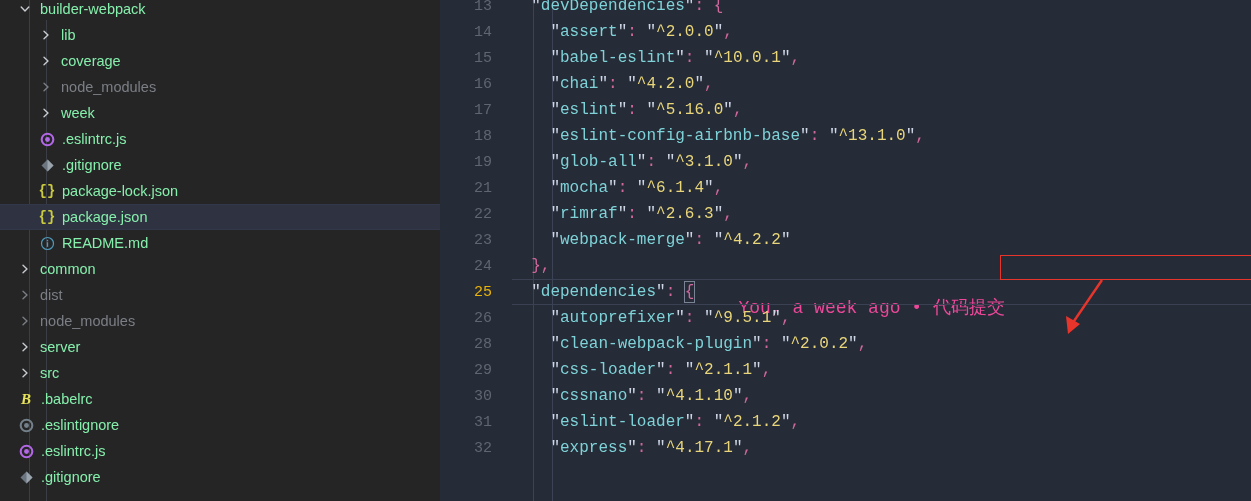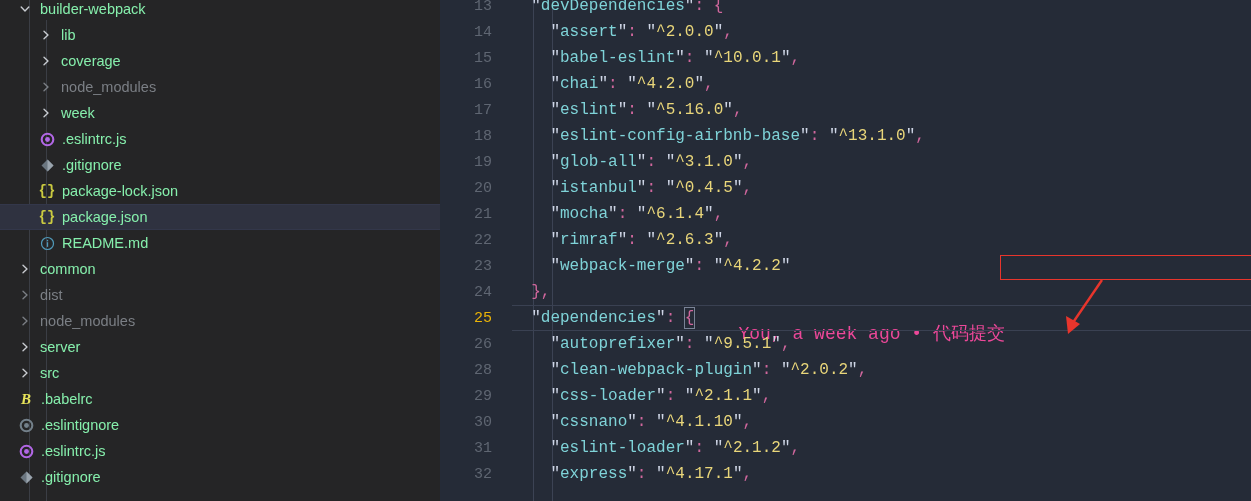--- a/index.html
+++ b/index.html
@@ -307,21 +307,20 @@
     <div class="eguide" style="left:93px;"></div>
     <div class="eguide" style="left:112px;"></div>
     <div class="codewrap" id="codewrap">
         <div class="cline"><span class="lnum">13</span><span class="ctext"><span class="q">  </span><span class="q">"</span><span class="k">devDependencies</span><span class="q">"</span><span class="p">:</span> <span class="b">{</span></span></div>
         <div class="cline"><span class="lnum">14</span><span class="ctext"><span class="q">    </span><span class="q">"</span><span class="k">assert</span><span class="q">"</span><span class="p">:</span> <span class="q">"</span><span class="s">^2.0.0</span><span class="q">"</span><span class="p">,</span></span></div>
         <div class="cline"><span class="lnum">15</span><span class="ctext"><span class="q">    </span><span class="q">"</span><span class="k">babel-eslint</span><span class="q">"</span><span class="p">:</span> <span class="q">"</span><span class="s">^10.0.1</span><span class="q">"</span><span class="p">,</span></span></div>
         <div class="cline"><span class="lnum">16</span><span class="ctext"><span class="q">    </span><span class="q">"</span><span class="k">chai</span><span class="q">"</span><span class="p">:</span> <span class="q">"</span><span class="s">^4.2.0</span><span class="q">"</span><span class="p">,</span></span></div>
         <div class="cline"><span class="lnum">17</span><span class="ctext"><span class="q">    </span><span class="q">"</span><span class="k">eslint</span><span class="q">"</span><span class="p">:</span> <span class="q">"</span><span class="s">^5.16.0</span><span class="q">"</span><span class="p">,</span></span></div>
         <div class="cline"><span class="lnum">18</span><span class="ctext"><span class="q">    </span><span class="q">"</span><span class="k">eslint-config-airbnb-base</span><span class="q">"</span><span class="p">:</span> <span class="q">"</span><span class="s">^13.1.0</span><span class="q">"</span><span class="p">,</span></span></div>
         <div class="cline"><span class="lnum">19</span><span class="ctext"><span class="q">    </span><span class="q">"</span><span class="k">glob-all</span><span class="q">"</span><span class="p">:</span> <span class="q">"</span><span class="s">^3.1.0</span><span class="q">"</span><span class="p">,</span></span></div>
-        <div class="cline"><span class="lnum">20</span><span class="ctext"><span class="q">    </span><span class="q">"</span><span class="k">istanbul</span><span class="q">"</span><span class="p">:</span> <span class="q">"</span><span class="s">^0.4.5</span><span class="q">"</span><span class="p">,</span></span></div>
         <div class="cline"><span class="lnum">21</span><span class="ctext"><span class="q">    </span><span class="q">"</span><span class="k">mocha</span><span class="q">"</span><span class="p">:</span> <span class="q">"</span><span class="s">^6.1.4</span><span class="q">"</span><span class="p">,</span></span></div>
         <div class="cline"><span class="lnum">22</span><span class="ctext"><span class="q">    </span><span class="q">"</span><span class="k">rimraf</span><span class="q">"</span><span class="p">:</span> <span class="q">"</span><span class="s">^2.6.3</span><span class="q">"</span><span class="p">,</span></span></div>
         <div class="cline"><span class="lnum">23</span><span class="ctext"><span class="q">    </span><span class="q">"</span><span class="k">webpack-merge</span><span class="q">"</span><span class="p">:</span> <span class="q">"</span><span class="s">^4.2.2</span><span class="q">"</span><span class="p"></span></span></div>
         <div class="cline"><span class="lnum">24</span><span class="ctext"><span class="q">  </span><span class="b">}</span><span class="p">,</span></span></div>
         <div class="cline active"><div class="rowhl"></div><span class="lnum">25</span><span class="ctext"><span class="q">  </span><span class="q">"</span><span class="k">dependencies</span><span class="q">"</span><span class="p">:</span> <span class="bracketbox b">{</span></span><span class="blame">You, a week ago • <span class="cjk">代码提交</span></span></div>
         <div class="cline"><span class="lnum">26</span><span class="ctext"><span class="q">    </span><span class="q">"</span><span class="k">autoprefixer</span><span class="q">"</span><span class="p">:</span> <span class="q">"</span><span class="s">^9.5.1</span><span class="q">"</span><span class="p">,</span></span></div>
         <div class="cline"><span class="lnum">28</span><span class="ctext"><span class="q">    </span><span class="q">"</span><span class="k">clean-webpack-plugin</span><span class="q">"</span><span class="p">:</span> <span class="q">"</span><span class="s">^2.0.2</span><span class="q">"</span><span class="p">,</span></span></div>
         <div class="cline"><span class="lnum">29</span><span class="ctext"><span class="q">    </span><span class="q">"</span><span class="k">css-loader</span><span class="q">"</span><span class="p">:</span> <span class="q">"</span><span class="s">^2.1.1</span><span class="q">"</span><span class="p">,</span></span></div>
         <div class="cline"><span class="lnum">30</span><span class="ctext"><span class="q">    </span><span class="q">"</span><span class="k">cssnano</span><span class="q">"</span><span class="p">:</span> <span class="q">"</span><span class="s">^4.1.10</span><span class="q">"</span><span class="p">,</span></span></div>
         <div class="cline"><span class="lnum">31</span><span class="ctext"><span class="q">    </span><span class="q">"</span><span class="k">eslint-loader</span><span class="q">"</span><span class="p">:</span> <span class="q">"</span><span class="s">^2.1.2</span><span class="q">"</span><span class="p">,</span></span></div>

